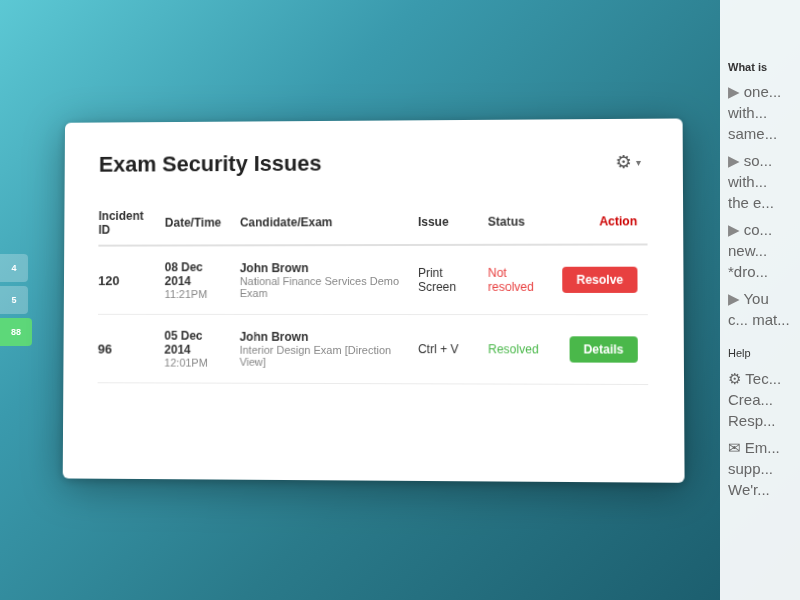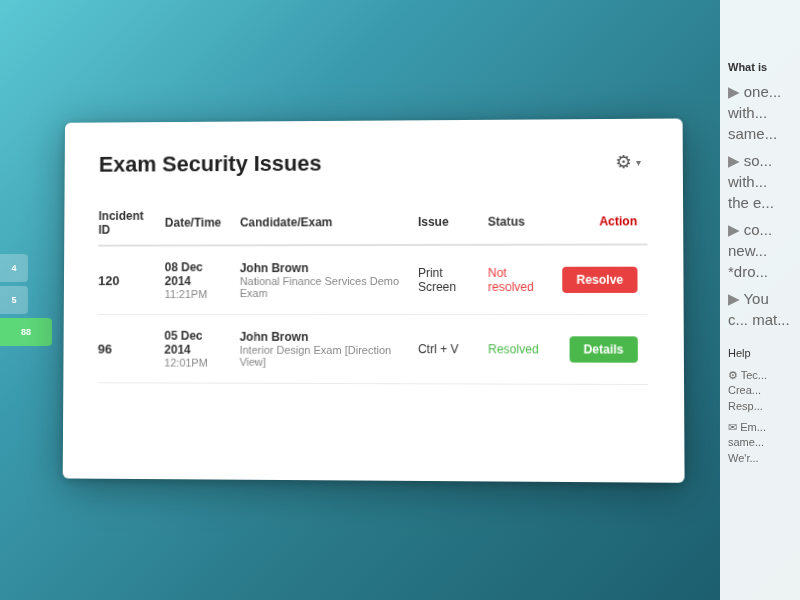--- a/index.html
+++ b/index.html
@@ -51,21 +51,21 @@
 
     .right-panel .help-title {
       font-weight: normal;
       color: #333;
       font-size: 11px;
       margin: 16px 0 6px;
     }
 
     .right-panel .help-item {
       margin-bottom: 6px;
-      font-size: 11px;
+      font-size: 15px;
       color: #666;
     }
 
     
     .left-tabs {
       position: absolute;
       left: 0;
       top: 50%;
       transform: translateY(-50%);
       display: flex;
@@ -83,21 +83,21 @@
       justify-content: center;
       font-size: 9px;
       color: #fff;
       font-weight: bold;
       cursor: pointer;
     }
 
     .left-tab.active {
       background: #5dd879;
       color: #fff;
-      width: 52px;
+      width: 32px;
     }
 
     
     .card {
       background: #fff;
       border-radius: 6px;
       box-shadow: 0 8px 40px rgba(0,0,0,0.35), 0 2px 10px rgba(0,0,0,0.2);
       width: 620px;
       min-height: 360px;
       padding: 30px 35px 40px;
@@ -310,14 +310,14 @@
 
 <div class="right-panel">
   <div class="section-title">What is</div>
   <div class="item">one... with... same...</div>
   <div class="item">so... with... the e...</div>
   <div class="item">co... new... *dro...</div>
   <div class="item">You c... mat...</div>
 
   <div class="help-title">Help</div>
   <div class="help-item">⚙ Tec... Crea... Resp...</div>
-  <div class="help-item">✉ Em... same... We'r...</div>
+  <div class="help-item">✉ Em... supp... We'r...</div>
 </div>
 
 </body></html>

